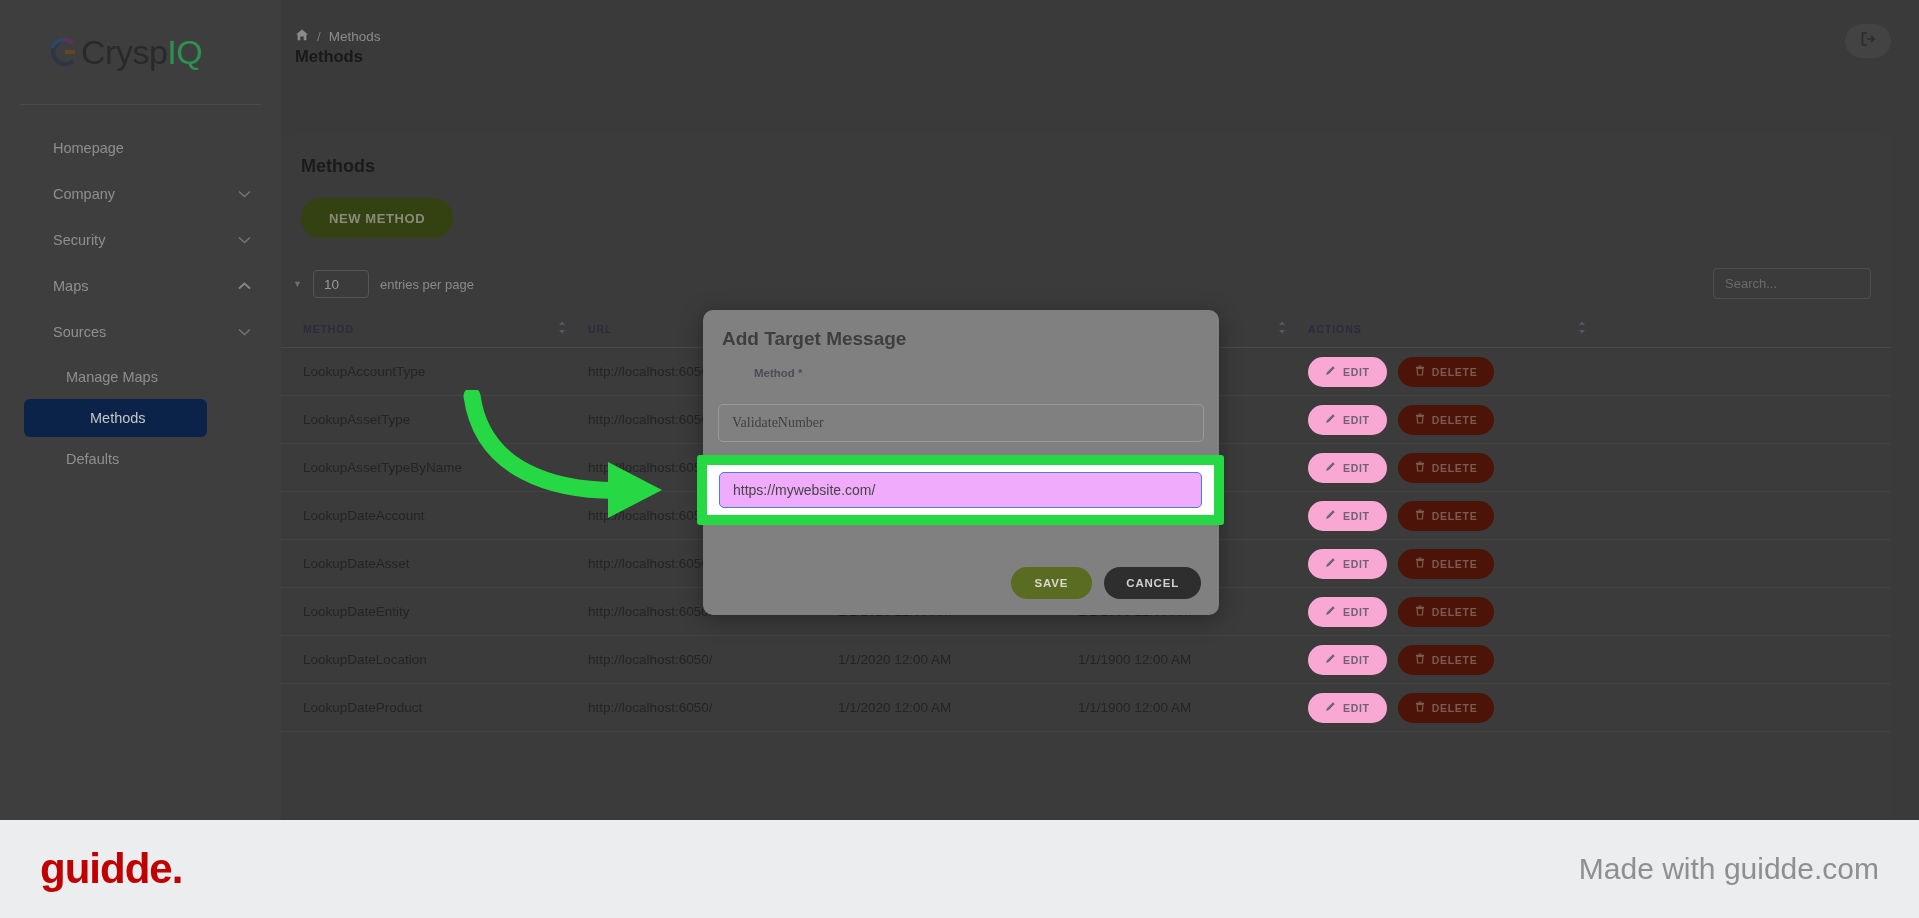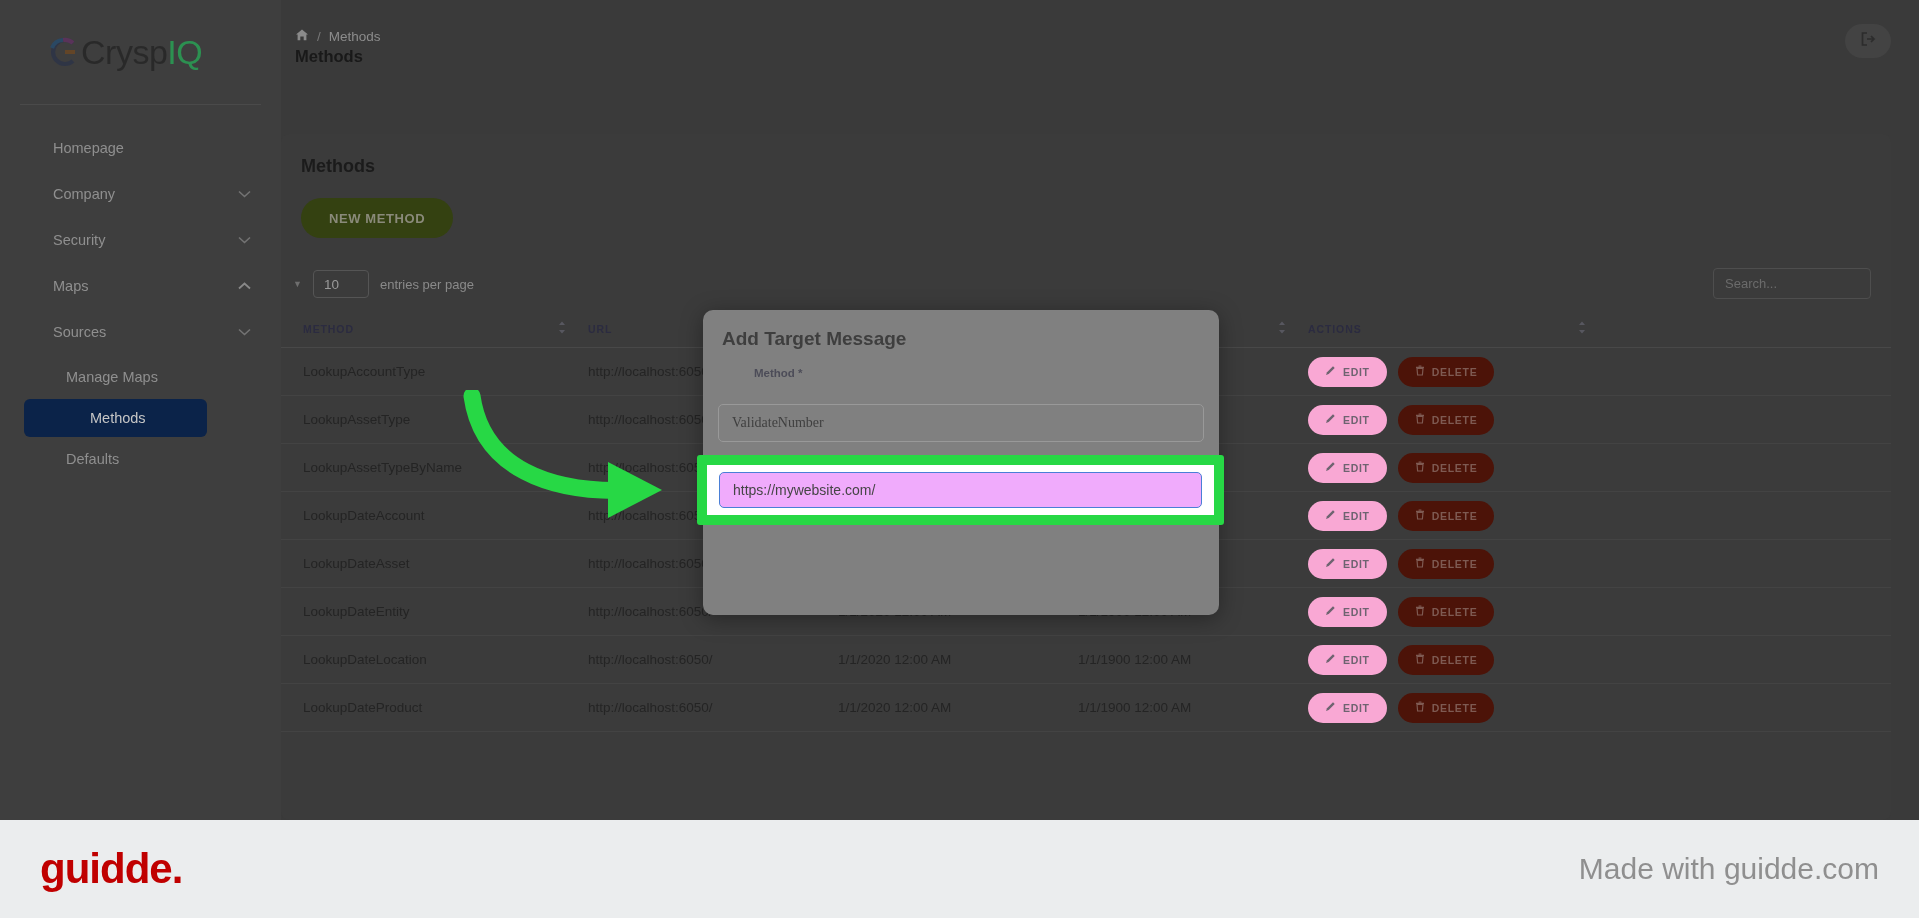--- a/index.html
+++ b/index.html
@@ -533,20 +533,24 @@
               </div>
             </div>
           </div>
       </div>
     </div>
 
     <div class="modal">
       <div class="modal-title">Add Target Message</div>
       <div class="modal-label">Method *</div>
       <input class="modal-input" value="ValidateNumber" style="">
+      <div class="modal-footer">
+        <button class="btn-save">SAVE</button>
+        <button class="btn-cancel">CANCEL</button>
+      </div>
     </div>
   </div>
 
   <svg class="arrow" width="250" height="130" viewBox="0 0 250 130">
     <path d="M10 6 C 20 78, 88 104, 170 100" fill="none" stroke="#27d845" stroke-width="17" stroke-linecap="round"></path>
     <path d="M146 72 L200 100 L146 128 Z" fill="#27d845"></path>
   </svg>
   <div class="highlight">
     <div class="highlight-inner">
       <input class="url-input" value="https://mywebsite.com/" style="">

